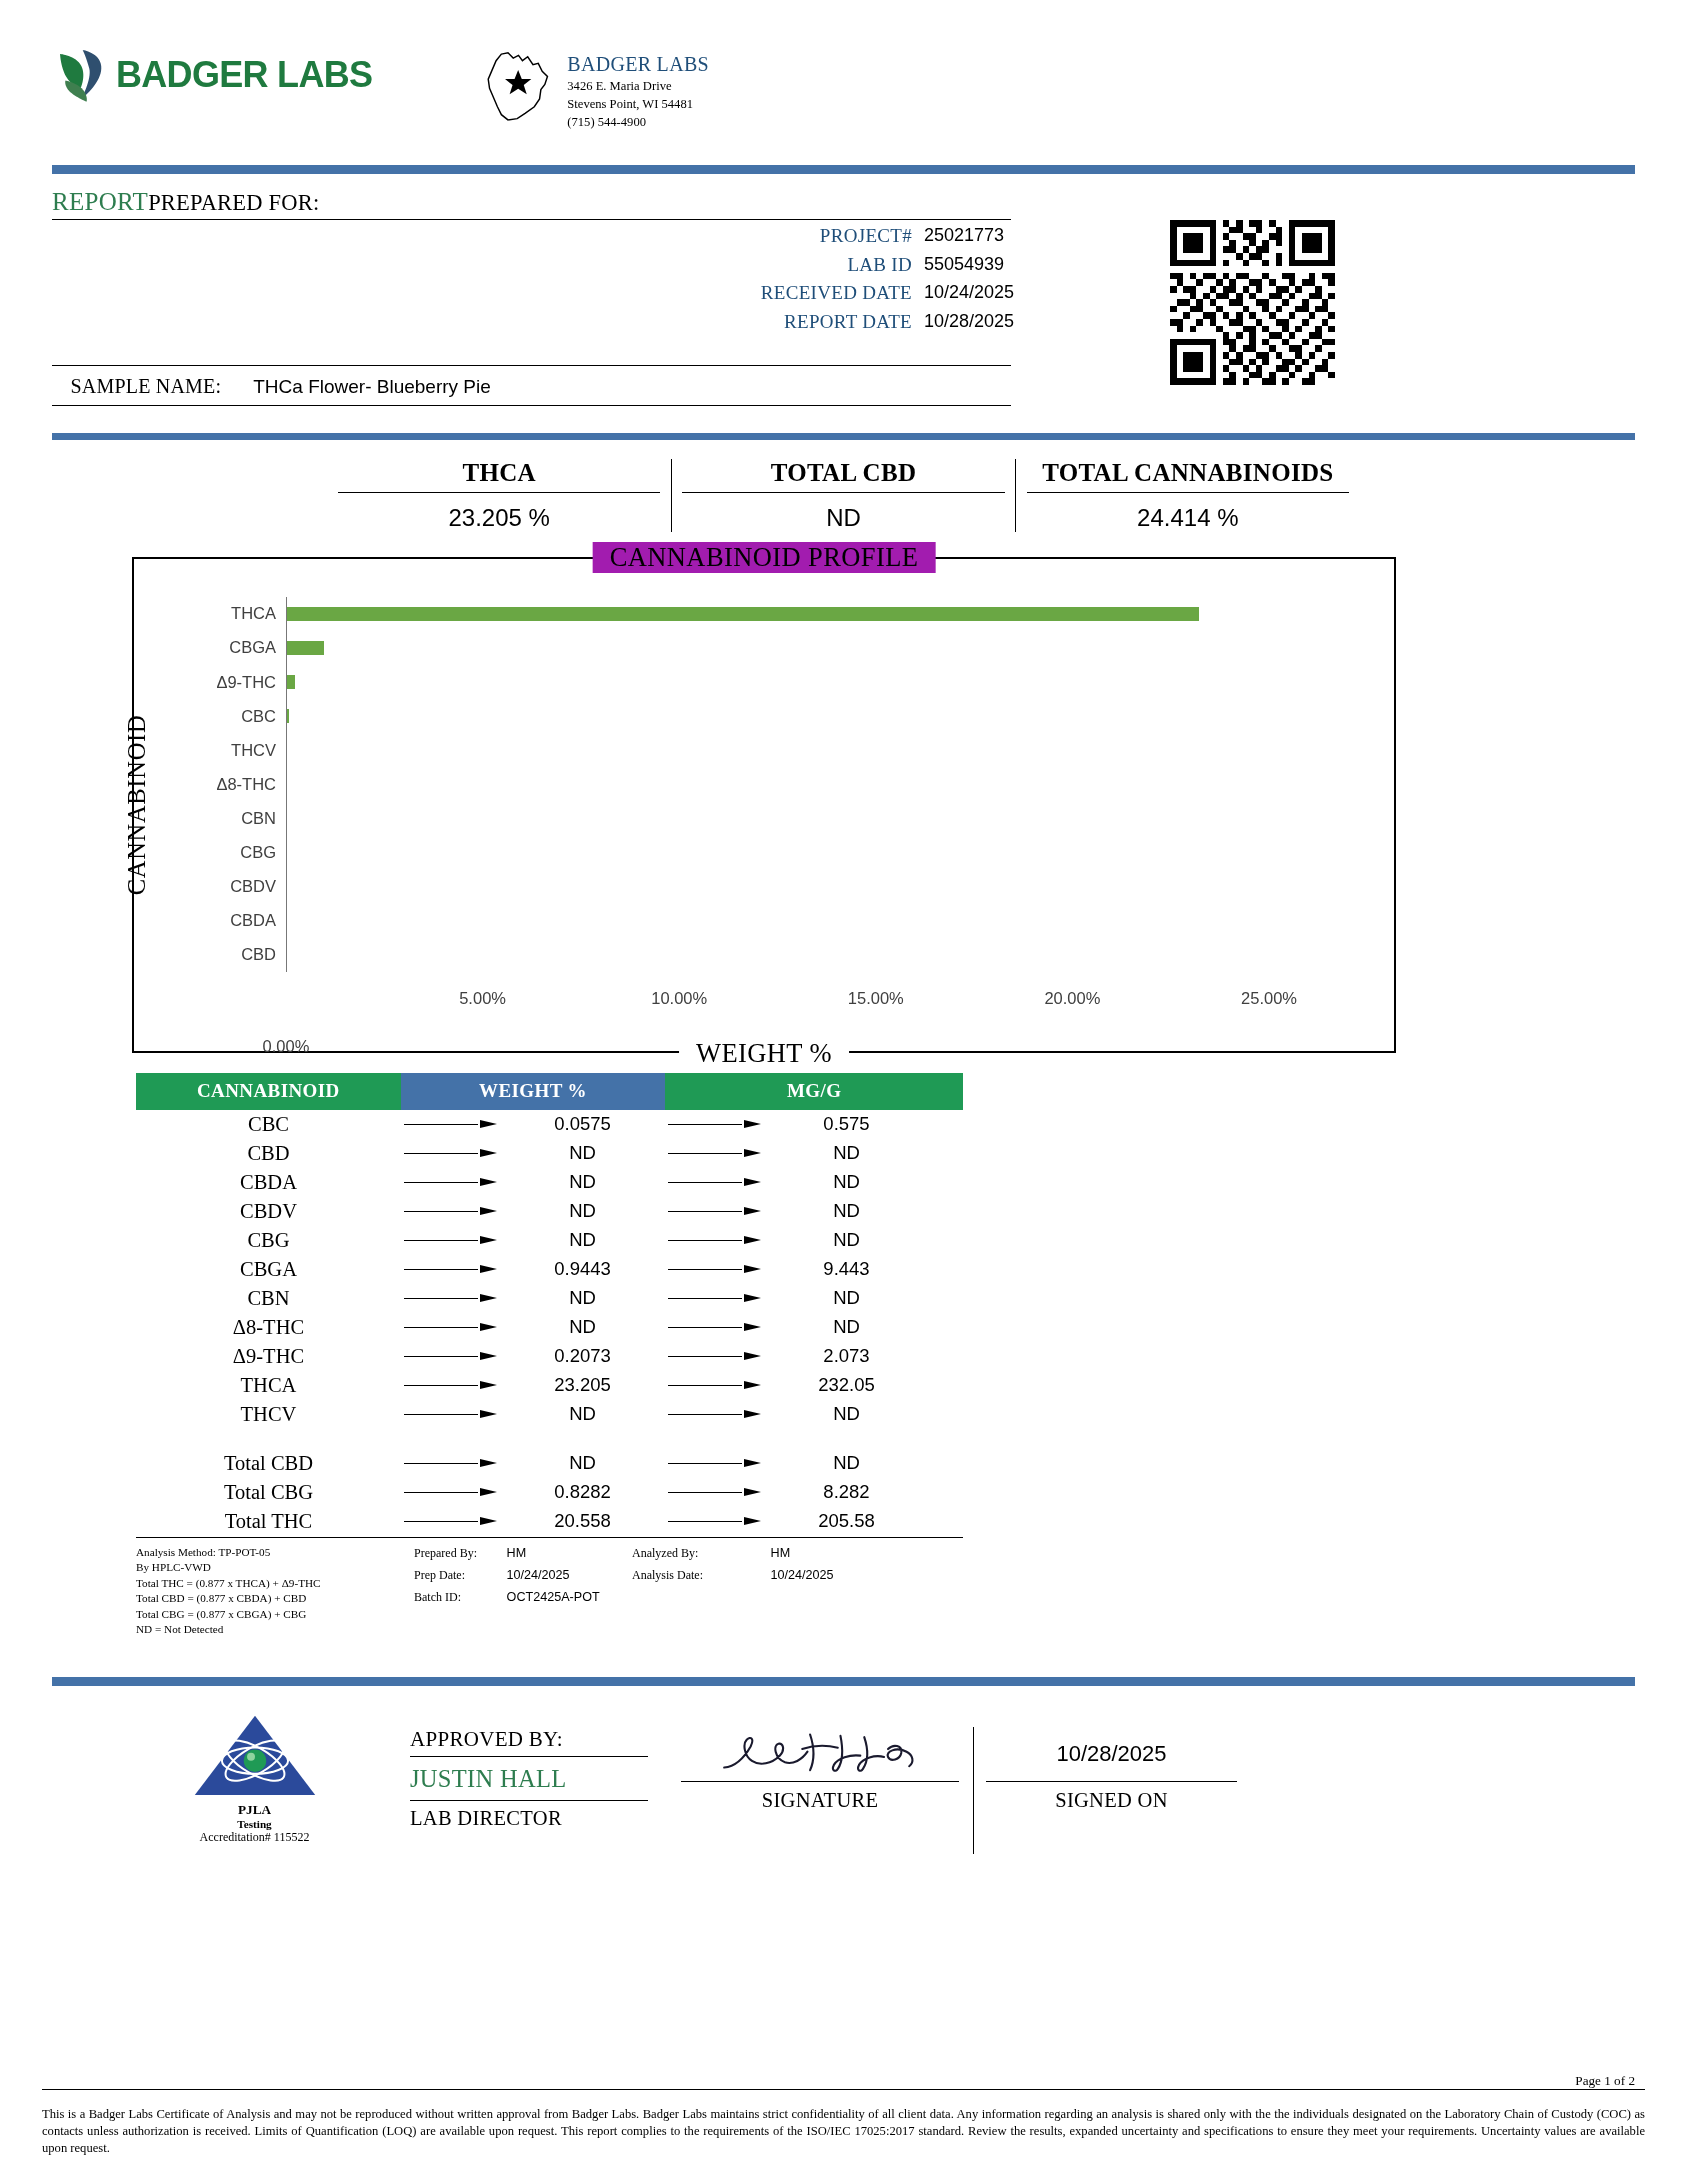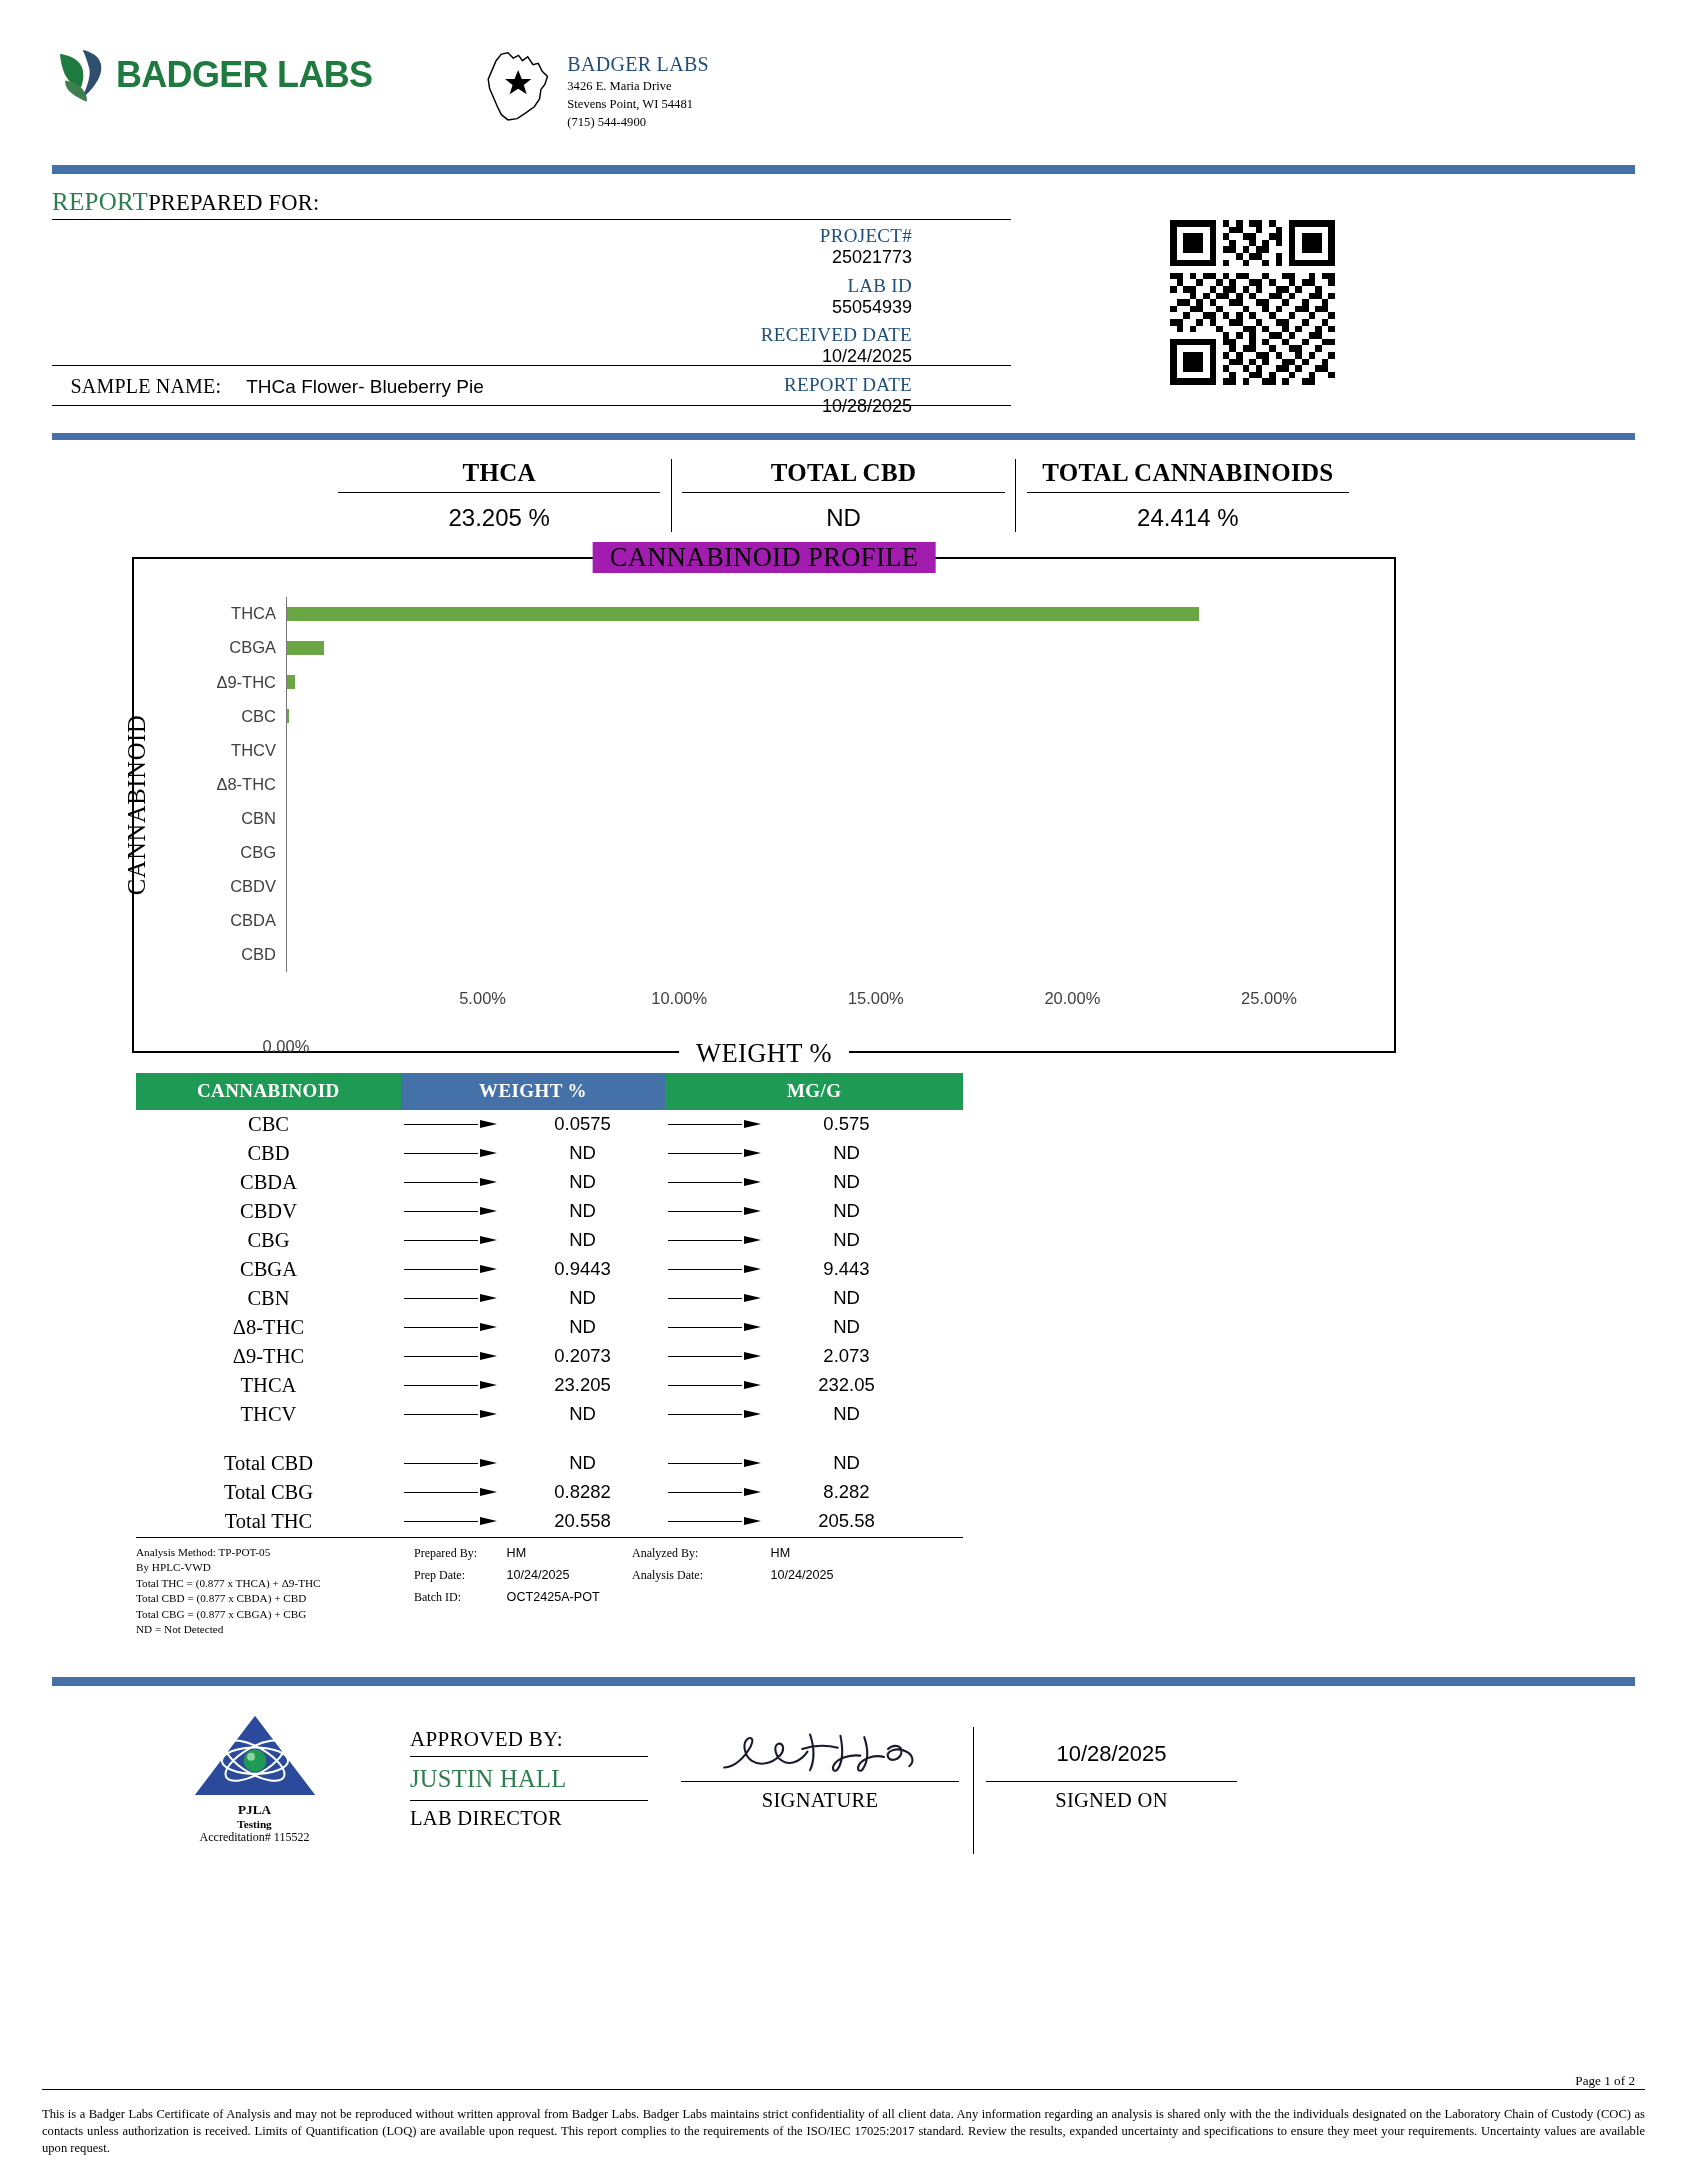--- a/index.html
+++ b/index.html
@@ -131,22 +131,21 @@
   }
   .meta-table {
     position: absolute;
     top: 37px;
     left: 635px;
     font-size: 19px;
   }
   .meta-row {
     display: flex;
     margin-bottom: 6.6px;
-    align-items: flex-end;
-    flex-direction: column;
+    align-items: flex-start;
   }
   .meta-label {
     width: 225px;
     text-align: right;
     color: #1f4e79;
     letter-spacing: 0.3px;
     font-size: 19px;
   }
   .meta-val {
     margin-left: 12px;
@@ -165,21 +164,21 @@
     position: absolute;
     top: 177px;
     left: 0;
     width: 959px;
     border-bottom: 1.3px solid #000;
     border-top: 1.3px solid #000;
     padding: 9.3px 0 6.6px 18.5px;
     box-sizing: border-box;
     display: flex;
     align-items: baseline;
-    gap: 25px;
+    gap: 32px;
   }
   .sample-label {
     font-size: 20px;
     letter-spacing: 0.2px;
   }
   .sample-val {
     font-family: "Liberation Sans", sans-serif;
     font-size: 19px;
   }
 

